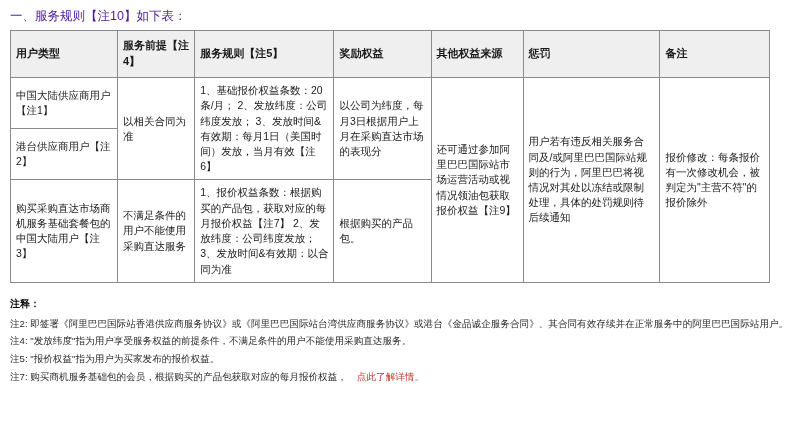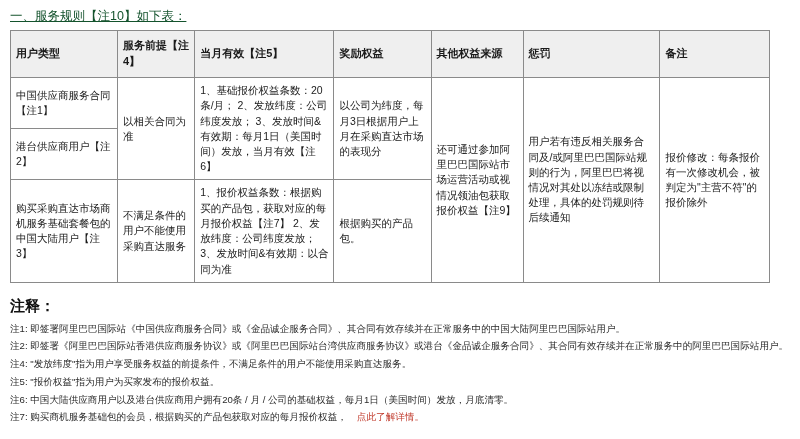--- a/index.html
+++ b/index.html
@@ -16,24 +16,23 @@
   }
   .page {
     position: relative;
     width: 800px;
     height: 439px;
     box-sizing: border-box;
     padding: 6px 8px 0 8px;
   }
   .section-title {
     font-size: 12.5px;
-    color: #14532d;
+    color: #4c1d95;
     margin: 2px 0 6px 2px;
     line-height: 1.3;
-    text-decoration: underline;
   }
   table.rules {
     width: 760px;
     border-collapse: collapse;
     table-layout: fixed;
     margin-left: 2px;
     border-radius: 15px;
   }
   table.rules th, table.rules td {
     border: 1px solid #8a8a8a;
@@ -60,21 +59,21 @@
   .col2 { width: 62px; }
   .col3 { width: 112px; }
   .col4 { width: 78px; }
   .col5 { width: 74px; }
   .col6 { width: 110px; }
   .col7 { width: 88px; }
   .notes {
     margin: 14px 0 0 2px;
   }
   .notes-title {
-    font-size: 15px;
+    font-size: 10px;
     font-weight: bold;
     color: #111111;
     margin-bottom: 4px;
   }
   .note {
     font-size: 9.6px;
     color: #2b2b2b;
     line-height: 1.85;
     white-space: nowrap;
   }
@@ -98,30 +97,30 @@
         <col class="col3">
         <col class="col4">
         <col class="col5">
         <col class="col6">
         <col class="col7">
     </colgroup>
     <thead>
       <tr>
         <th>用户类型</th>
         <th>服务前提【注4】</th>
-        <th>当月有效【注5】</th>
+        <th>服务规则【注5】</th>
         <th>奖励权益</th>
         <th>其他权益来源</th>
         <th>惩罚</th>
         <th>备注</th>
       </tr>
     </thead>
     <tbody>
       <tr>
-        <td class="mid">中国供应商服务合同【注1】</td>
+        <td class="mid">中国大陆供应商用户【注1】</td>
         <td class="mid" rowspan="2">以相关合同为准</td>
         <td rowspan="2">
           <span class="ln">1、基础报价权益条数：20条/月；</span>
           <span class="ln">2、发放纬度：公司纬度发放；</span>
           <span class="ln">3、发放时间&amp;有效期：每月1日（美国时间）发放，当月有效【注6】</span>
         </td>
         <td rowspan="2" class="mid">以公司为纬度，每月3日根据用户上月在采购直达市场的表现分</td>
         <td rowspan="3" class="mid">还可通过参加阿里巴巴国际站市场运营活动或视情况领油包获取报价权益【注9】</td>
         <td rowspan="3" class="mid">用户若有违反相关服务合同及/或阿里巴巴国际站规则的行为，阿里巴巴将视情况对其处以冻结或限制处理，具体的处罚规则待后续通知</td>
         <td rowspan="3" class="mid">报价修改：每条报价有一次修改机会，被判定为"主营不符"的报价除外</td>
@@ -137,21 +136,19 @@
           <span class="ln">2、发放纬度：公司纬度发放；</span>
           <span class="ln">3、发放时间&amp;有效期：以合同为准</span>
         </td>
         <td class="mid">根据购买的产品包。</td>
       </tr>
     </tbody>
   </table>
 
   <div class="notes">
     <div class="notes-title">注释：</div>
-    <div class="note">注1: 即签署阿里巴巴国际站《中国供应商服务合同》或《金品诚企服务合同》、其合同有效存续并在正常服务中的中国大陆阿里巴巴国际站用户。</div>
     <div class="note">注2: 即签署《阿里巴巴国际站香港供应商服务协议》或《阿里巴巴国际站台湾供应商服务协议》或港台《金品诚企服务合同》、其合同有效存续并在正常服务中的阿里巴巴国际站用户。</div>
     <div class="note">注4: "发放纬度"指为用户享受服务权益的前提条件，不满足条件的用户不能使用采购直达服务。</div>
     <div class="note">注5: "报价权益"指为用户为买家发布的报价权益。</div>
-    <div class="note">注6: 中国大陆供应商用户以及港台供应商用户拥有20条 / 月 / 公司的基础权益，每月1日（美国时间）发放，月底清零。</div>
     <div class="note"><span>注7: 购买商机服务基础包的会员，根据购买的产品包获取对应的每月报价权益，</span><a class="link" href="#">点此了解详情。</a></div>
   </div>
 
 </div>
 
 </body></html>

